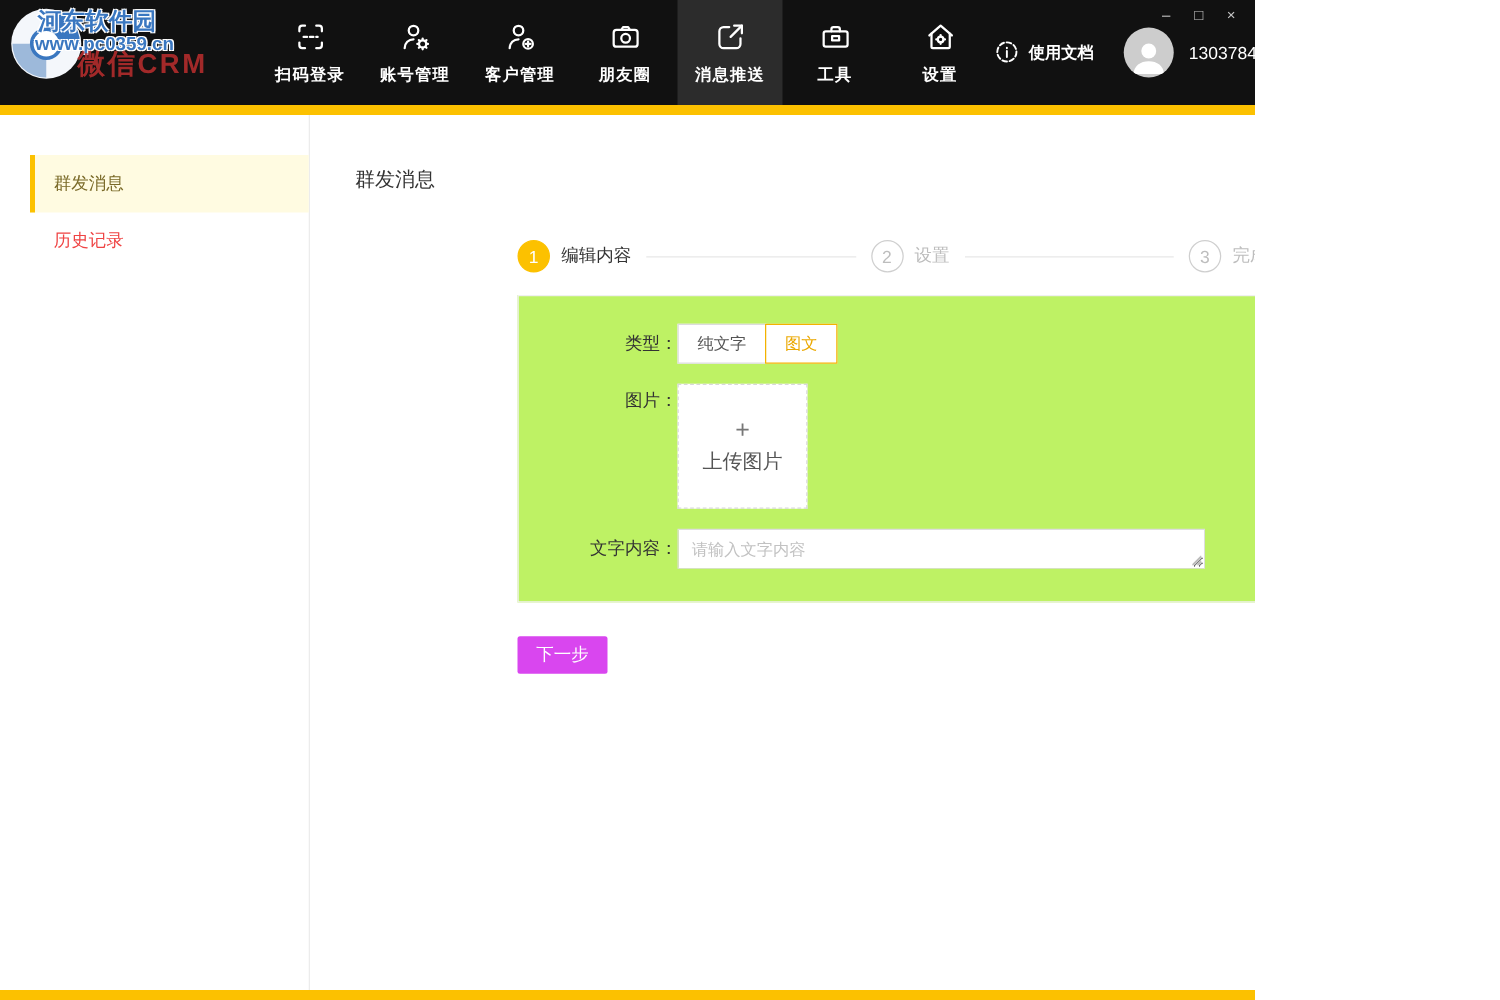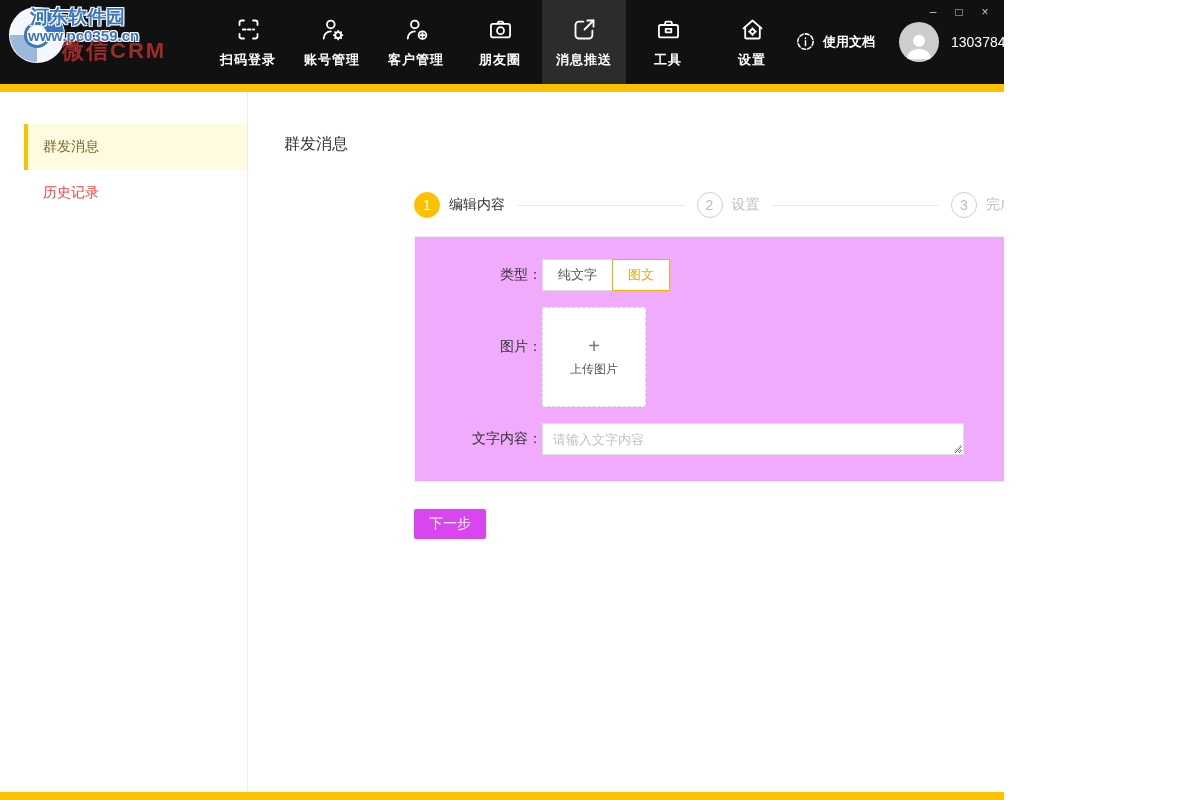--- a/index.html
+++ b/index.html
@@ -45,30 +45,30 @@
   
   .stepper { width:600px; margin:37px 0 0 130px; display:flex; align-items:center; }
   .step { display:flex; align-items:center; flex-shrink:0; }
   .step-circle { width:26px; height:26px; border-radius:50%; display:flex; align-items:center; justify-content:center; font-size:14px; background:#fff; border:1px solid #cfcfcf; color:#bdbdbd; }
   .step.active .step-circle { background:#fcc100; border-color:#fcc100; color:#fff; }
   .step-label { margin-left:9px; font-size:14px; color:#bdbdbd; white-space:nowrap; }
   .step.active .step-label { color:#333; }
   .step-line { flex:1; height:1px; background:#e8e8e8; margin:0 12px; }
 
   
-  .form-panel { width:600px; margin:18px 0 0 130px; background:#f0abfc; border:1px solid #f0f0f0; padding:22px 0 26px 0; }
+  .form-panel { width:600px; margin:18px 0 0 130px; background:#bef264; border:1px solid #f0f0f0; padding:22px 0 26px 0; }
   .form-row { display:flex; margin-bottom:16px; }
   .form-row:last-child { margin-bottom:0; }
   .form-label { width:127px; text-align:right; font-size:14px; color:#333; flex-shrink:0; padding-top:8px; }
   .type-group { display:flex; }
   .type-btn { height:32px; padding:0 15px; background:#fff; border:1px solid #dcdcdc; font-size:13px; color:#555; cursor:pointer; font-family:inherit; }
   .type-btn.selected { border-color:#f3b200; color:#eba800; margin-left:-1px; position:relative; z-index:1; }
   .upload-box { width:104px; height:100px; border:1px dashed #d8d8d8; background:#fff; display:flex; flex-direction:column; align-items:center; justify-content:center; gap:5px; cursor:pointer; }
   .upload-plus { font-size:20px; color:#777; line-height:1; }
-  .upload-text { font-size:12px; color:#555; }
+  .upload-text { font-size:16px; color:#555; }
   .ta-wrap { position:relative; }
   .text-area { width:422px; height:32px; border:1px solid #ddd; background:#fff; padding:7px 10px; font-size:13px; color:#333; resize:vertical; font-family:inherit; display:block; }
   .text-area::placeholder { color:#c2c2c2; }
   .ta-grip { position:absolute; right:2px; bottom:2px; pointer-events:none; }
 
   .next-btn { margin:27px 0 0 130px; width:72px; height:30px; background:#d946ef; color:#fff; border:none; font-size:14px; border-radius:2px; cursor:pointer; display:block; font-family:inherit; }
 </style>
 </head>
 <body>
 
@@ -222,21 +222,21 @@
 
         <div class="form-row">
           <div class="form-label" style="padding-top:7px;">类型：</div>
           <div class="type-group">
             <button class="type-btn">纯文字</button>
             <button class="type-btn selected">图文</button>
           </div>
         </div>
 
         <div class="form-row">
-          <div class="form-label" style="padding-top:5px;margin-top:26px;">图片：</div>
+          <div class="form-label" style="padding-top:5px;">图片：</div>
           <div class="upload-box">
             <span class="upload-plus">+</span>
             <span class="upload-text">上传图片</span>
           </div>
         </div>
 
         <div class="form-row">
           <div class="form-label" style="padding-top:7px;font-family:Liberation Serif, serif;">文字内容：</div>
           <div class="ta-wrap">
             <textarea class="text-area" placeholder="请输入文字内容" style=""></textarea>

